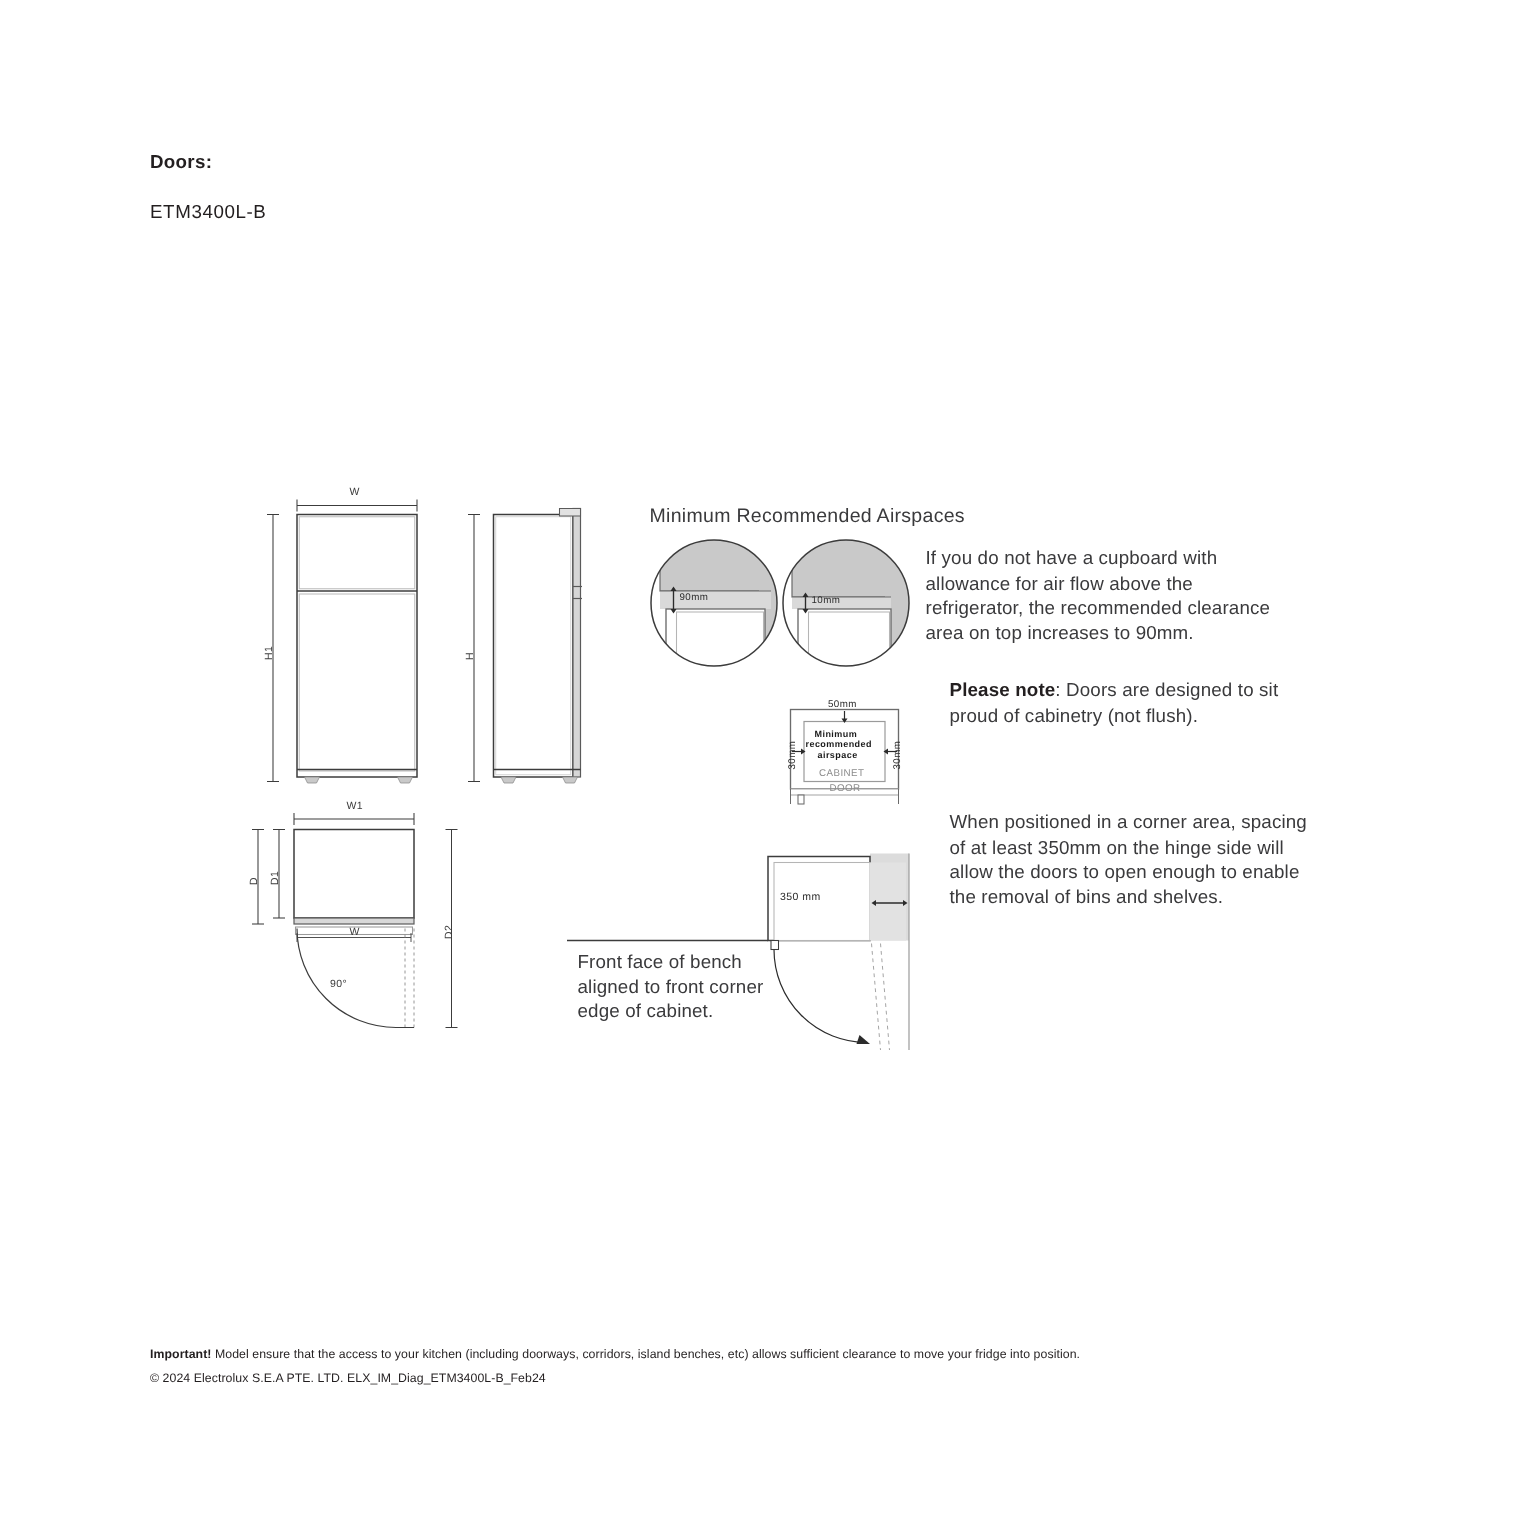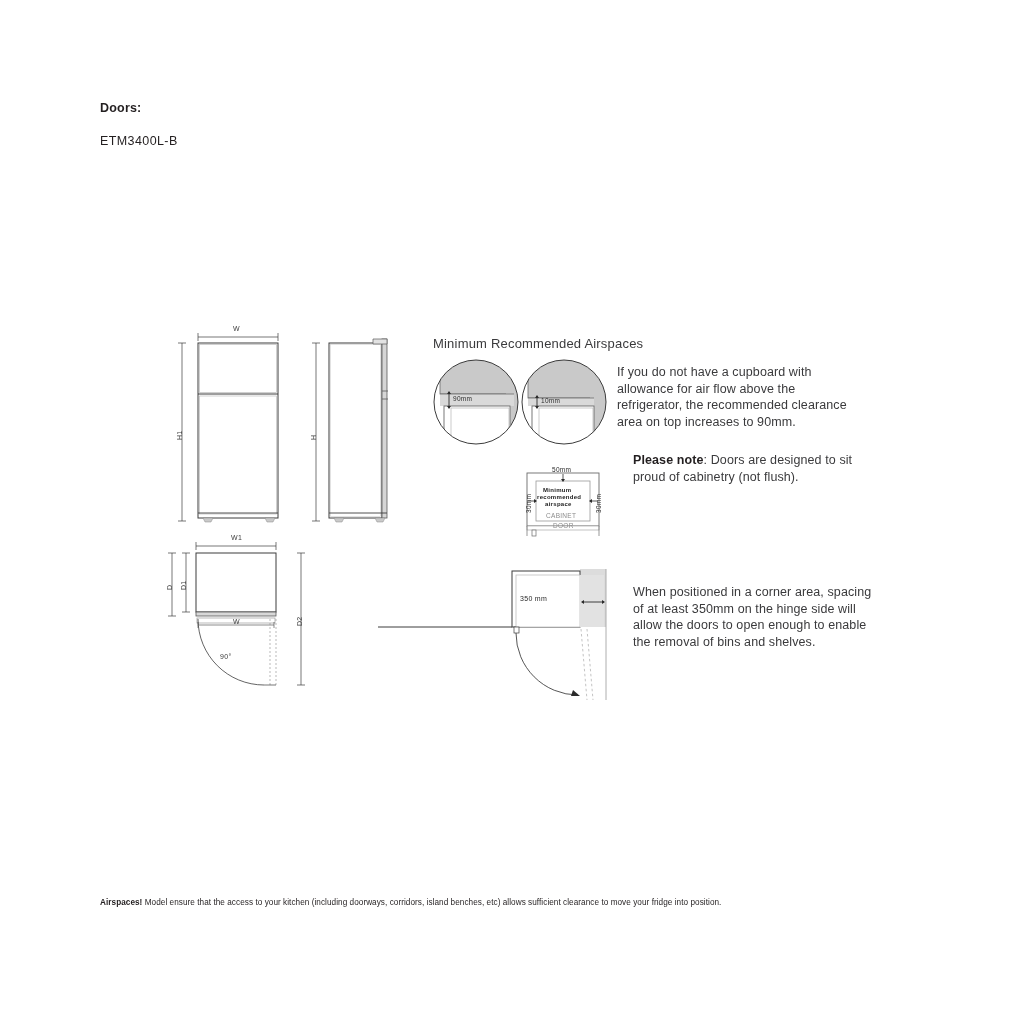--- a/index.html
+++ b/index.html
@@ -254,20 +254,22 @@
 
       <path d="M141 78 A 62 62 0 0 0 203 140" fill="none" stroke="#2b2b2b" stroke-width="0.8"></path>
       <path d="M198 135 L205 141 L196 141 Z" fill="#2b2b2b"></path>
 
       <line x1="206" y1="74" x2="212" y2="145" stroke="#9a9a9a" stroke-width="0.6" stroke-dasharray="2.5 2.5"></line>
       <line x1="212" y1="74" x2="218" y2="145" stroke="#9a9a9a" stroke-width="0.6" stroke-dasharray="2.5 2.5"></line>
     </svg>
     <div class="dim" style="left:145px;top:40px;font-size:7px;color:#2b2b2b;">350 mm</div>
   </div>
 
-
-  <div class="para" style="left:633px;top:584px;width:245px;">When positioned in a corner area, spacing of at least 350mm on the hinge side will allow the doors to open enough to enable the removal of bins and shelves.</div>
+  <div class="para" style="left:385px;top:633px;width:125px;">Front face  of bench aligned to front corner edge of cabinet.</div>
+
+  <div class="para" style="left:633px;top:540px;width:245px;">When positioned in a corner area, spacing of at least 350mm on the hinge side will allow the doors to open enough to enable the removal of bins and shelves.</div>
 
   <div class="footer">
-    <div class="f-line1"><b>Airspaces!</b><span> Model ensure that the access to your kitchen (including doorways, corridors, island benches, etc) allows sufficient clearance to move your fridge into position.</span></div>
+    <div class="f-line1"><b>Important!</b><span> Model ensure that the access to your kitchen (including doorways, corridors, island benches, etc) allows sufficient clearance to move your fridge into position.</span></div>
+    <div class="f-line2">© 2024 Electrolux S.E.A PTE. LTD. ELX_IM_Diag_ETM3400L-B_Feb24</div>
   </div>
 
 </div>
 
 </body></html>

